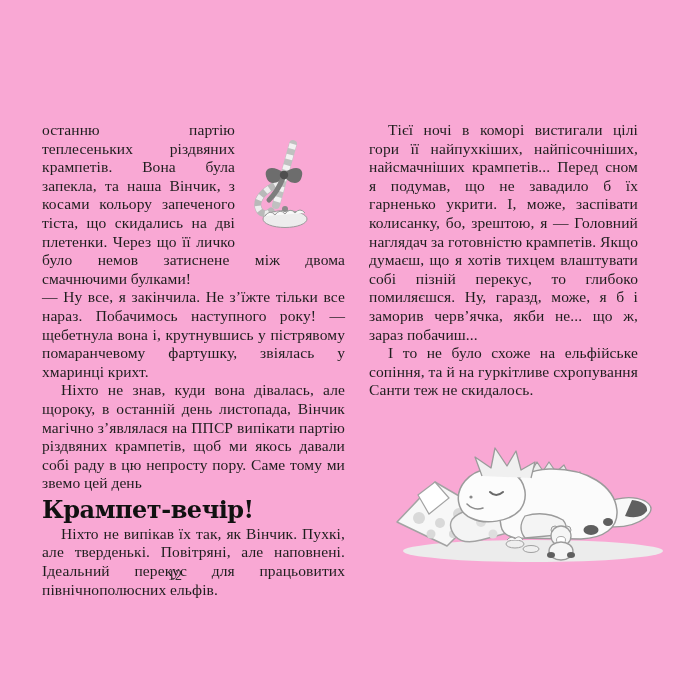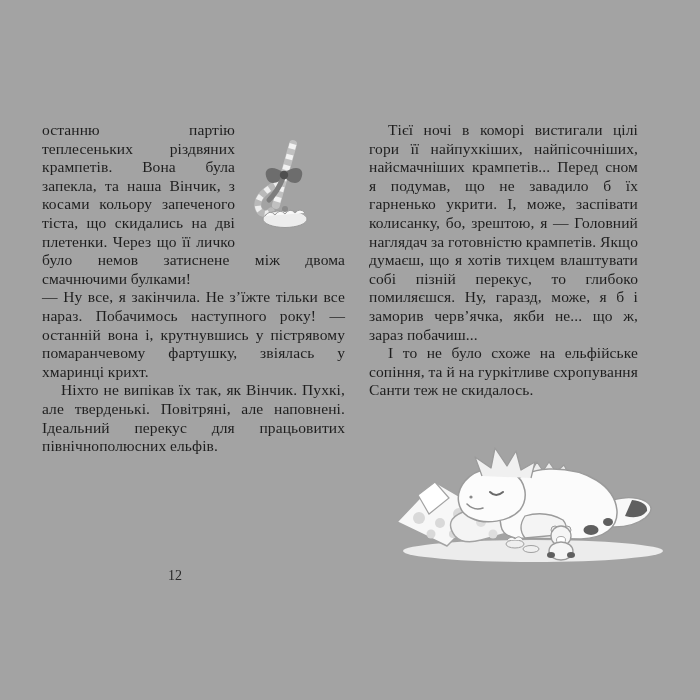--- a/index.html
+++ b/index.html
@@ -11,21 +11,21 @@
     width: 700px;
     height: 700px;
     position: relative;
     font-family: "Liberation Serif", "DejaVu Serif", serif;
     color: #1e1e1e;
     overflow: hidden;
   }
   .spread {
     position: absolute;
     inset: 0;
-    background: #a3a3a3;
+    background: #f9a8d4;
   }
   .page {
     position: absolute;
     top: 121px;
   }
   .page-left  { left: 42px;  width: 303px; }
   .page-right { left: 369px; width: 269px; }
 
   p.para {
     margin: 0;
@@ -107,23 +107,25 @@
           <circle cx="41" cy="36" r="4.2" fill="#4f4f4f"></circle>
 
           <ellipse cx="42" cy="80" rx="22" ry="8.5" fill="#ededed" stroke="#9b9b9b"></ellipse>
           <path d="M22 77 q5 -7 10 -1 q5 -7 10 -1 q5 -7 10 -1 q5 -6 10 0" fill="#f8f8f8" stroke="#9b9b9b"></path>
           <circle cx="42" cy="70" r="3" fill="#8a8a8a"></circle>
         </svg>
       </span>
       <span>останню партію теплесеньких різдвяних крампетів. Вона була запекла, та наша Вінчик, з косами кольору запеченого тіста, що скидались на дві плетенки. Через що її личко було немов затиснене між двома смачнючими булками!</span>
     </p>
 
-    <p class="para">— Ну все, я закінчила. Не з’їжте тільки все нараз. Побачимось наступного року! — останній вона і, крутнувшись у пістрявому помаранчевому фартушку, звіялась у хмаринці крихт.</p>
+    <p class="para">— Ну все, я закінчила. Не з’їжте тільки все нараз. Побачимось наступного року! — щебетнула вона і, крутнувшись у пістрявому помаранчевому фартушку, звіялась у хмаринці крихт.</p>
 
+    <p class="para indent">Ніхто не знав, куди вона дівалась, але щороку, в останній день листопада, Вінчик магічно з’являлася на ППСР випікати партію різдвяних крампетів, щоб ми якось давали собі раду в цю непросту пору. Саме тому ми звемо цей день</p>
 
+    <h2 class="chapter-heading">Крампет-вечір!</h2>
 
     <p class="para indent">Ніхто не випікав їх так, як Вінчик. Пухкі, але тверденькі. Повітряні, але наповнені. Ідеальний перекус для працьовитих північнополюсних ельфів.</p>
   </div>
 
   <div class="page page-right">
     <p class="para indent">Тієї ночі в коморі вистигали цілі гори її найпухкіших, найпісочніших, найсмачніших крампетів... Перед сном я подумав, що не завадило б їх гарненько укрити. І, може, заспівати колисанку, бо, зрештою, я — Головний наглядач за готовністю крампетів. Якщо думаєш, що я хотів тихцем влаштувати собі пізній перекус, то глибоко помиляєшся. Ну, гаразд, може, я б і заморив черв’ячка, якби не... що ж, зараз побачиш...</p>
 
 
     <p class="para indent">І то не було схоже на ельфійське сопіння, та й на гуркітливе схропування Санти теж не скидалось.</p>
   </div>

